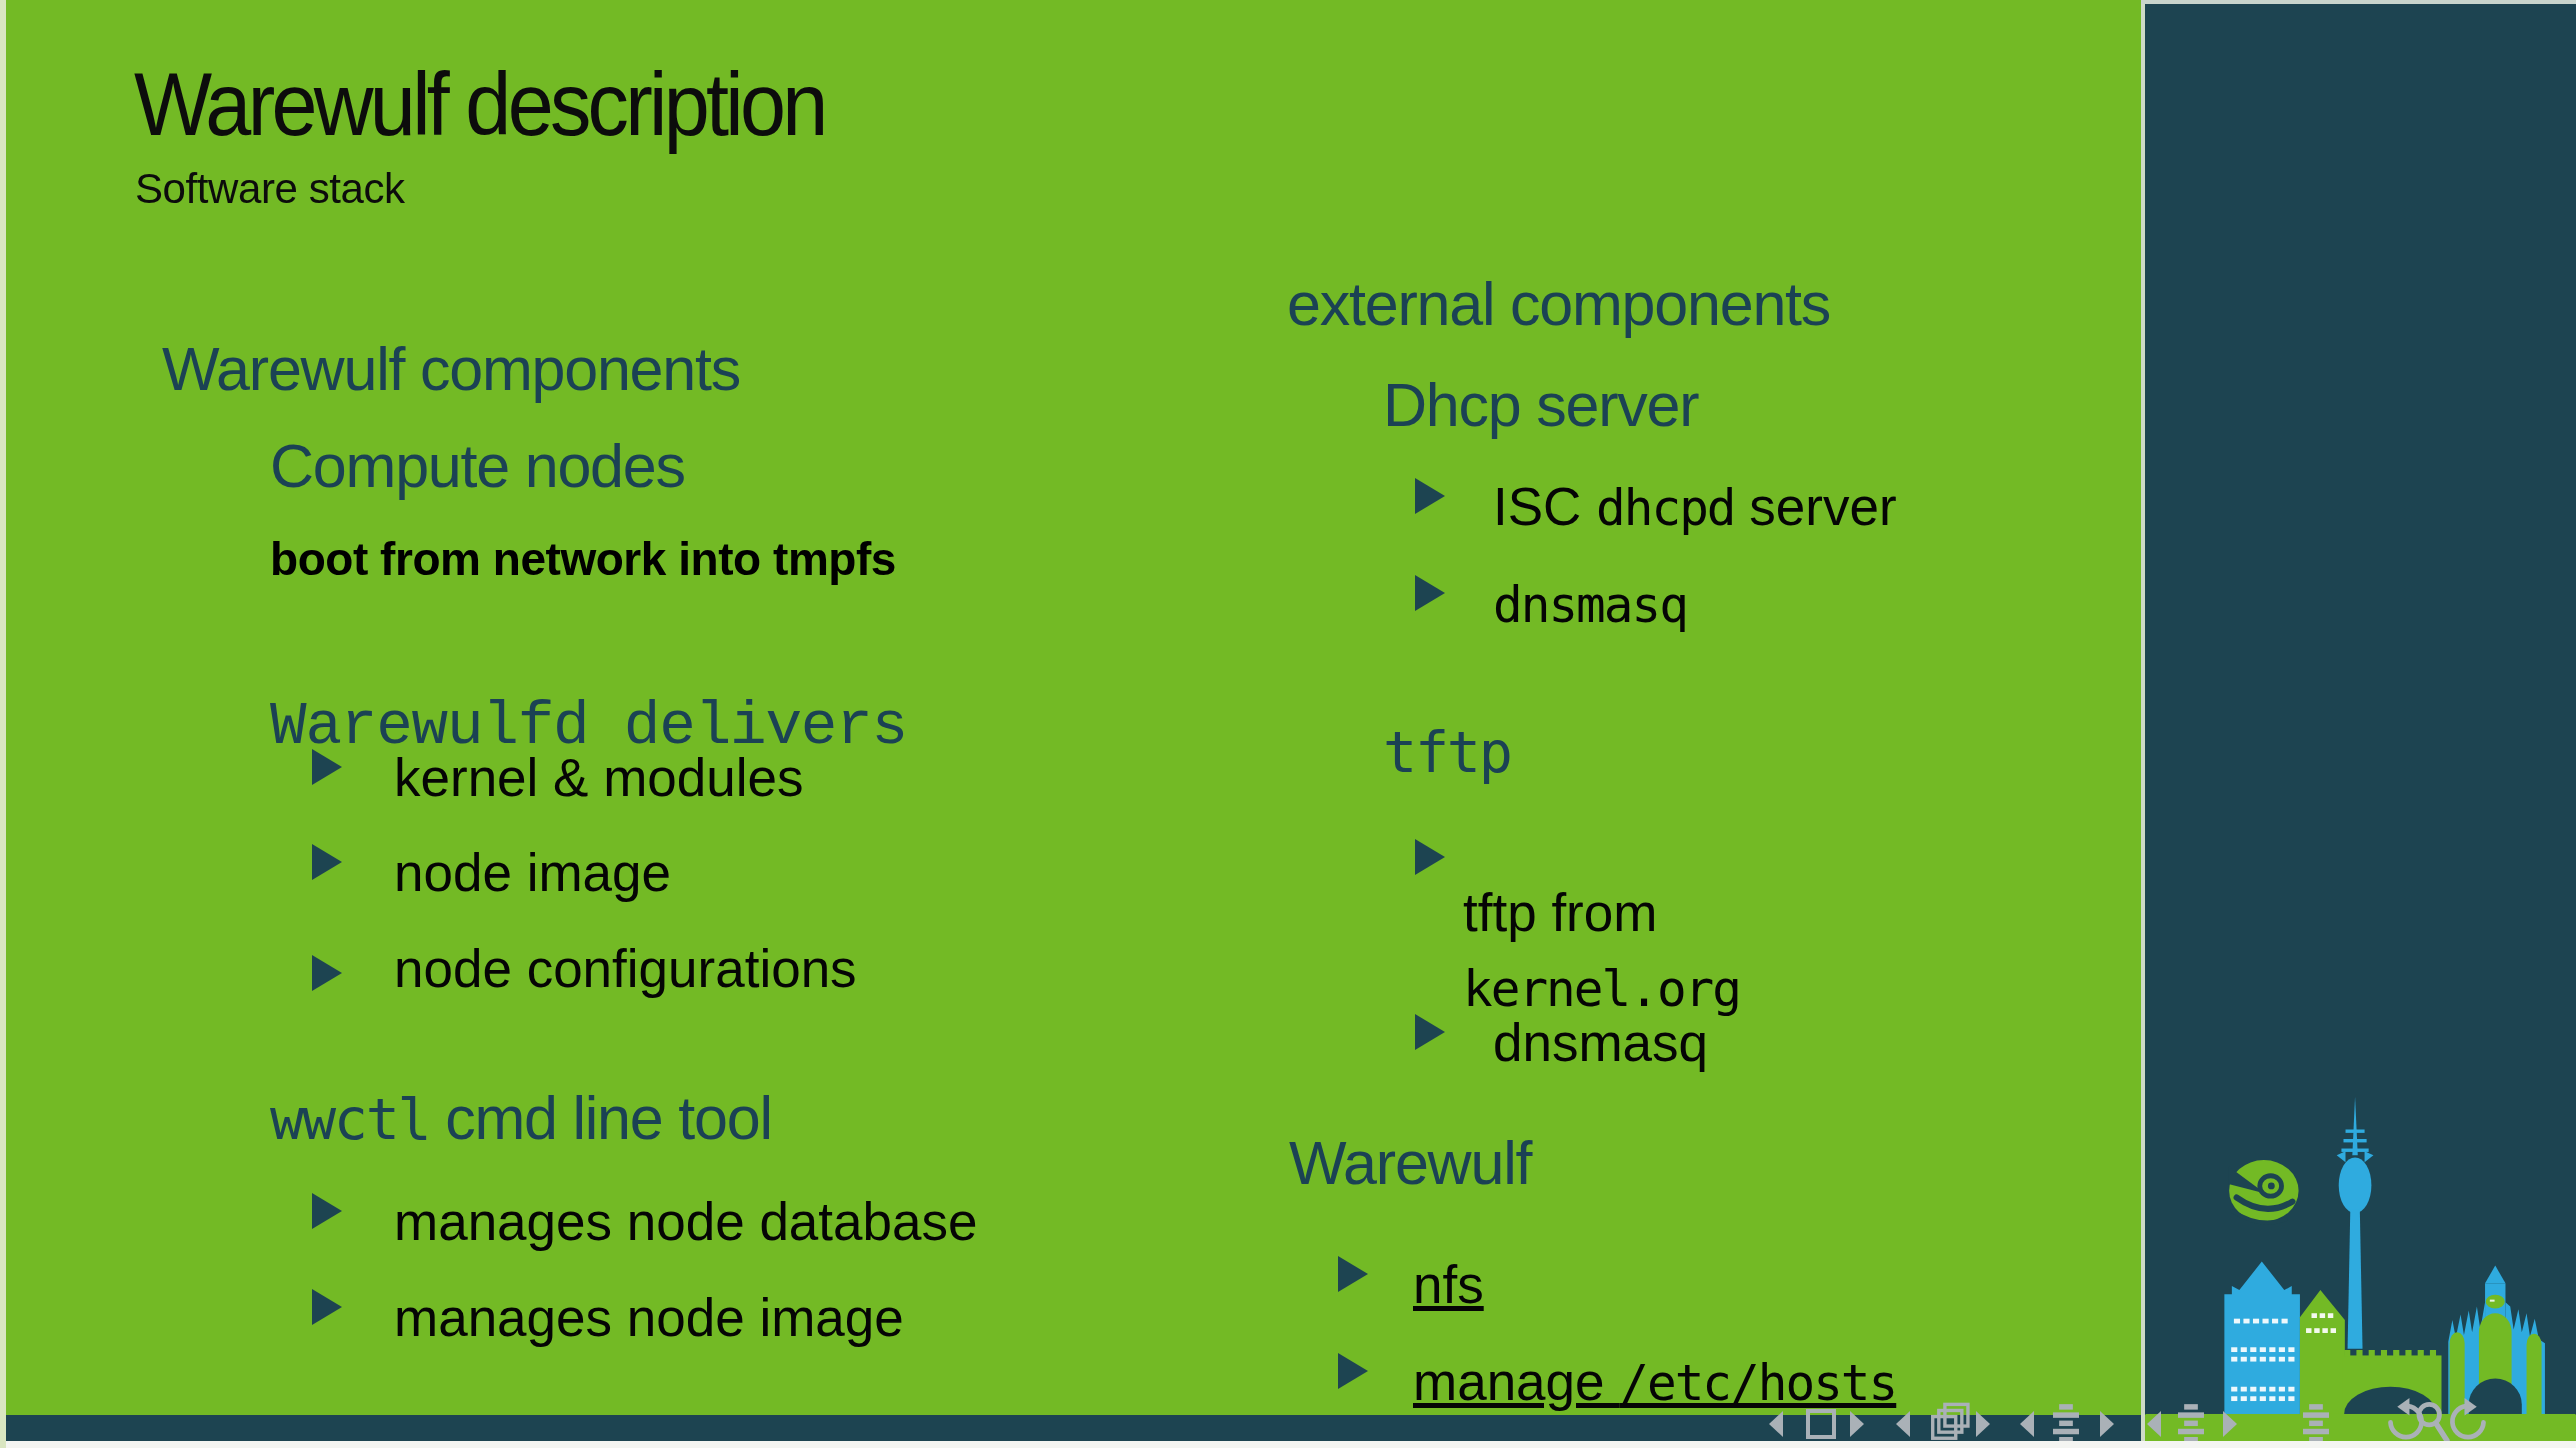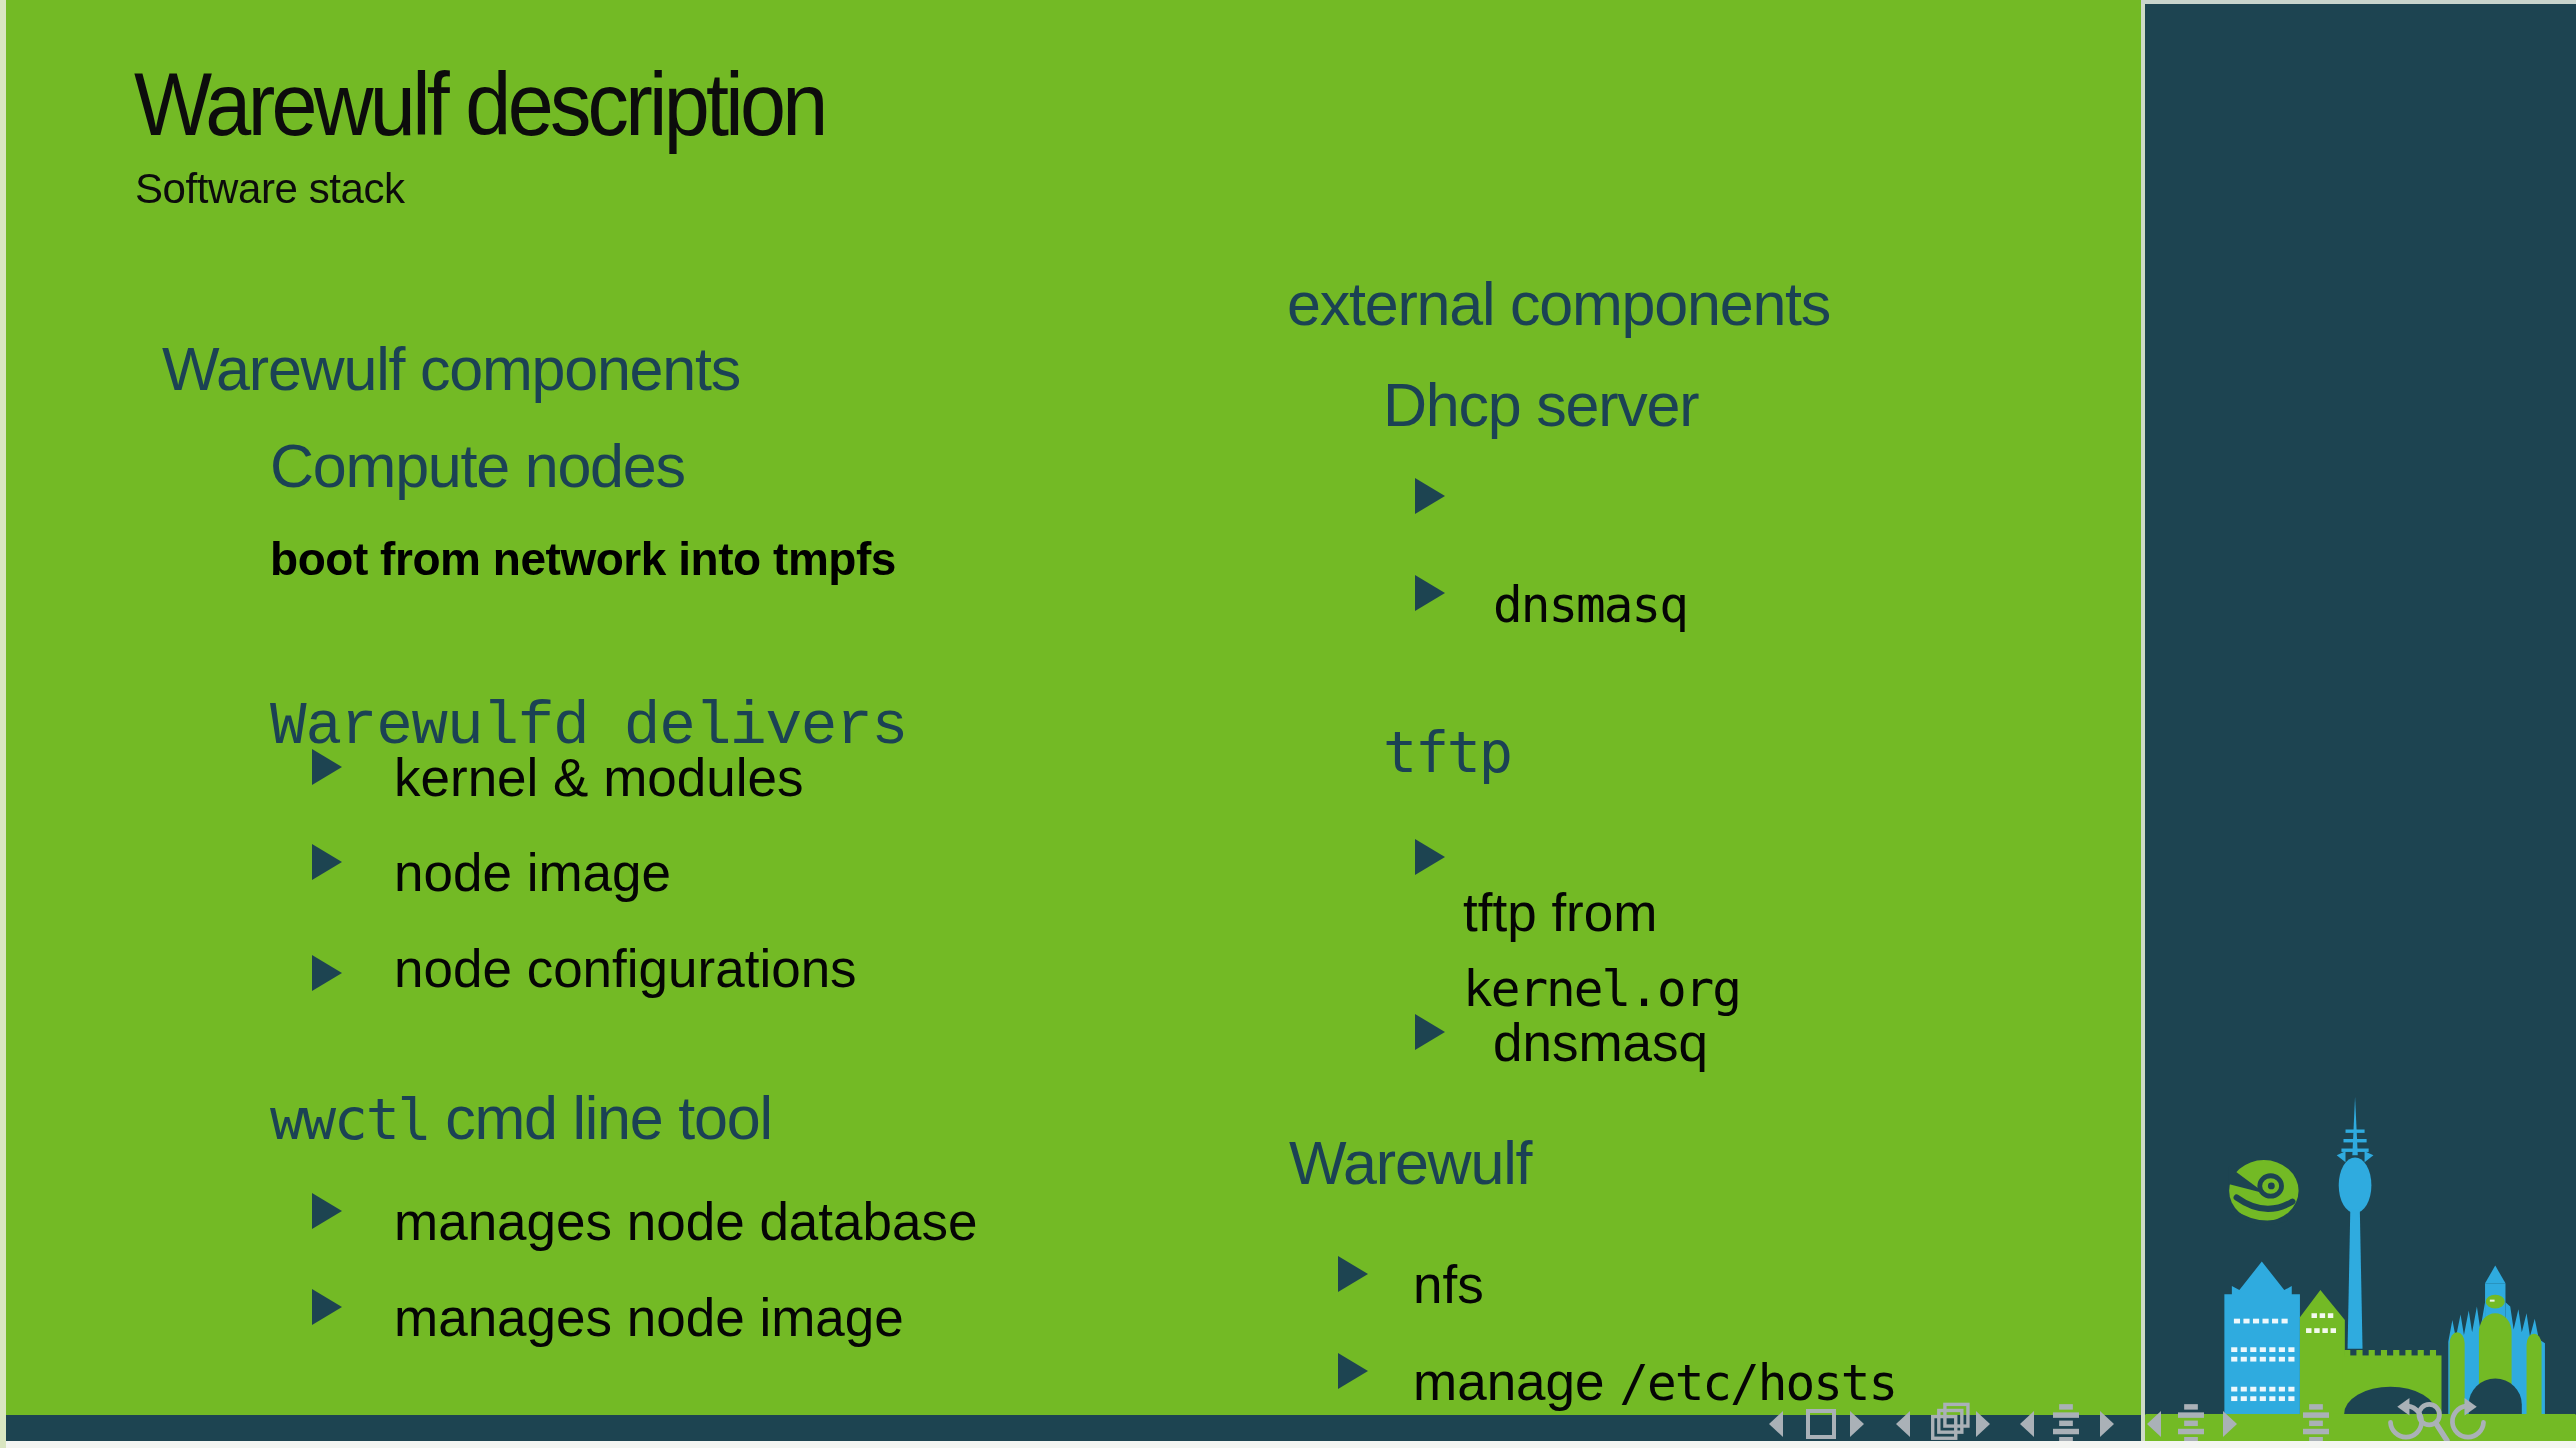--- a/index.html
+++ b/index.html
@@ -24,21 +24,21 @@
   .btxt{font-size:53px;color:#050505;}
   .boldline{font-size:46px;font-weight:700;color:#000;letter-spacing:-0.01em;}
   .mono{font-family:"DejaVu Sans Mono",monospace;font-size:0.93em;letter-spacing:-0.04em;}
   
   .bullet{position:absolute;display:flex;align-items:flex-start;}
   .tri{width:0;height:0;border-top:18.4px solid transparent;border-bottom:18.4px solid transparent;
        border-left:30px solid #1d4451;margin-top:8.9px;flex:0 0 auto;}
   .bullet .btxt{position:static;line-height:1.42;}
   .gap-l{margin-left:52px;}   
   .gap-rd{margin-left:48px;}  
-  .gap-rs{margin-left:45px;}  
+  .gap-rs{margin-left:45px;text-decoration:underline;}  
   .wrap2{white-space:normal;width:518px;}
   
   .nav-el{position:absolute;z-index:20;}
   .arrow-l{width:0;height:0;border-top:13px solid transparent;border-bottom:13px solid transparent;border-right:14.3px solid #aab1b7;}
   .arrow-r{width:0;height:0;border-top:13px solid transparent;border-bottom:13px solid transparent;border-left:14.3px solid #aab1b7;}
   .sq{width:22px;height:22px;border:4.1px solid #aab1b7;}
   svg{display:block;}
 </style>
 </head>
 <body>
@@ -81,20 +81,21 @@
 <div class="bullet" style="left:312px;top:1280px;">
   <span class="tri"></span>
   <span class="btxt gap-l"><span>manages node image</span></span>
 </div>
 
 <div class="txt h1" style="left:1287px;top:274px;">external components</div>
 <div class="txt h2" style="left:1383px;top:375px;">Dhcp server</div>
 
 <div class="bullet" style="left:1415px;top:469px;">
   <span class="tri"></span>
+  <span class="btxt gap-rd"><span>ISC </span><span class="mono">dhcpd</span><span> server</span></span>
 </div>
 <div class="bullet" style="left:1415px;top:566px;">
   <span class="tri"></span>
   <span class="btxt gap-rd"><span class="mono">dnsmasq</span></span>
 </div>
 
 <div class="txt h2" style="left:1383px;top:721px;"><span class="mono">tftp</span></div>
 
 <div class="bullet" style="left:1415px;top:830px;flex-direction:column;">
   <span class="tri"></span>

